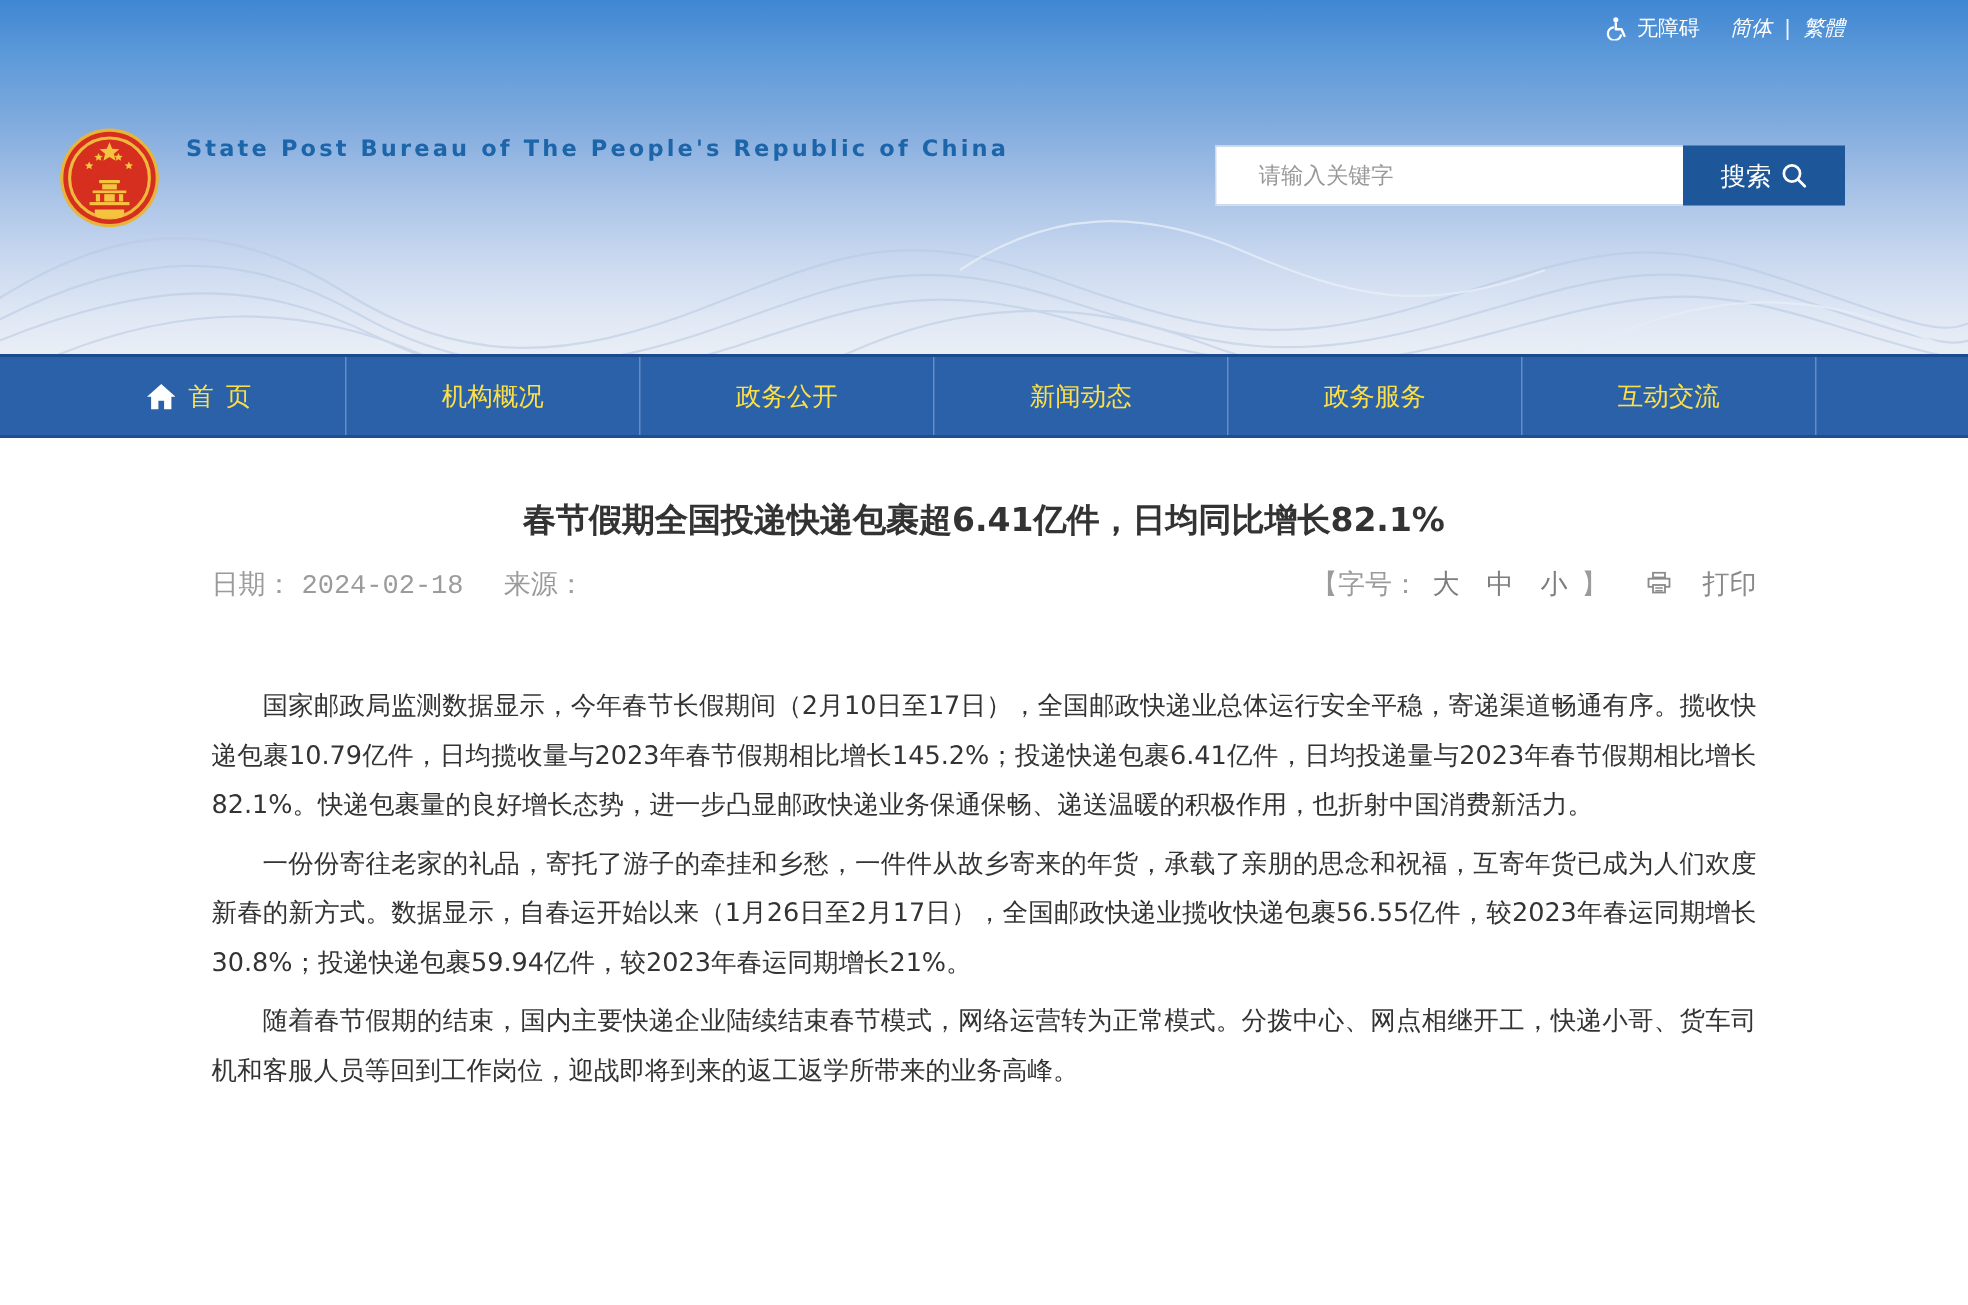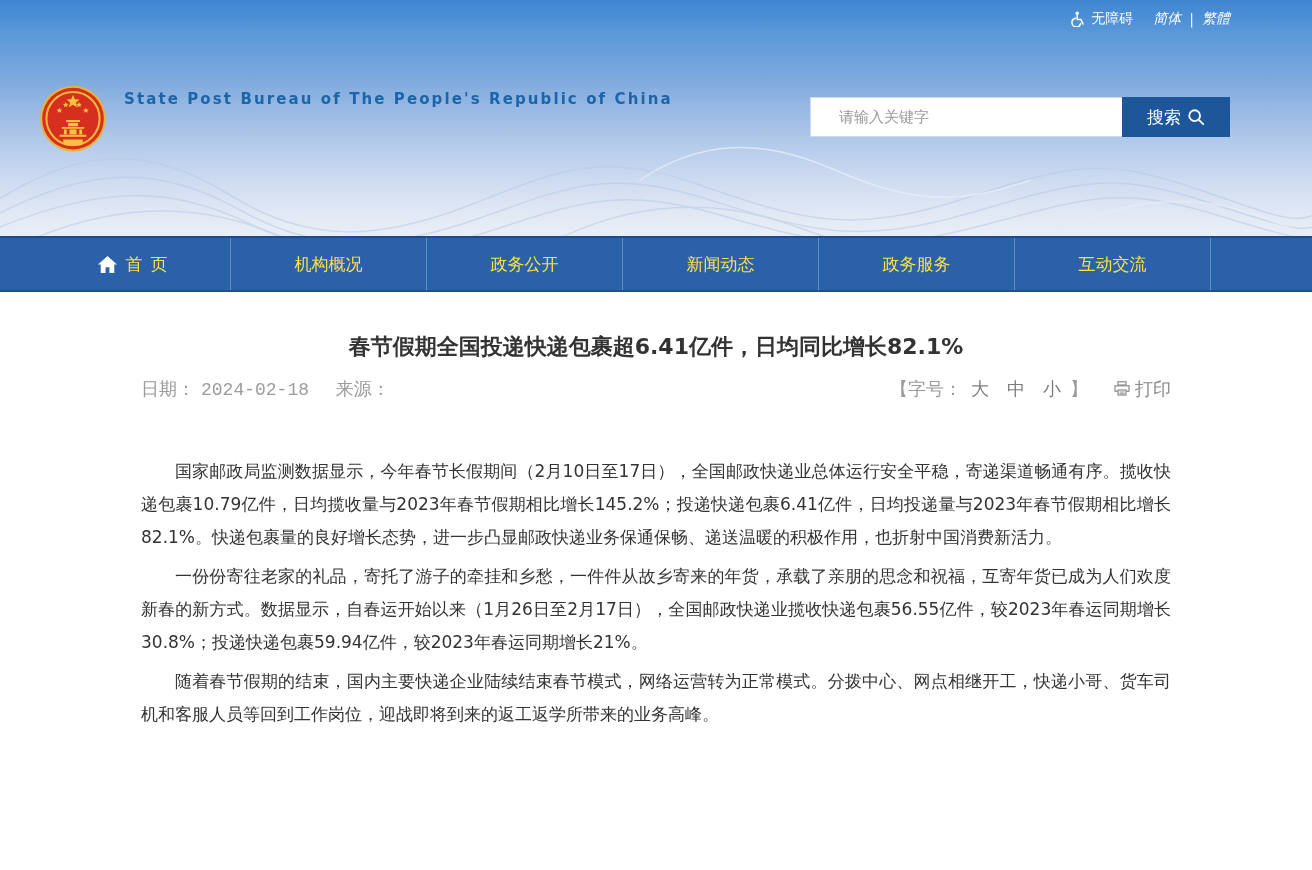--- a/index.html
+++ b/index.html
@@ -61,21 +61,21 @@
   
   .article{width:1030px;margin:0 auto;}
   .article-title{margin-top:40px;text-align:center;font-size:22px;font-weight:bold;color:#333;}
   .article-meta{display:flex;justify-content:space-between;align-items:center;
     font-size:18px;color:#9b9b9b;font-family:Liberation Mono, monospace;}
   .meta-left span{margin-right:6px;}
   .meta-right{display:flex;align-items:center;color:#9b9b9b;}
   .meta-right .bracket{cursor:default;}
   .size-btn{color:#7d7d7d;margin:0 9px;cursor:pointer;}
   .size-btn:first-of-type{margin-left:16px;}
-  .print-btn{display:flex;align-items:center;gap:5px;margin-left:26px;color:#8a8a8a;cursor:pointer;}
+  .print-btn{display:flex;align-items:center;gap:21px;margin-left:26px;color:#8a8a8a;cursor:pointer;}
   .article-body{margin-top:54px;}
   .article-body p{
     margin:0 0 6px 0;font-size:17px;line-height:33px;color:#333;
     text-indent:2em;text-align:justify;
   }
 </style>
 </head>
 <body>
 
 <header class="site-header">

